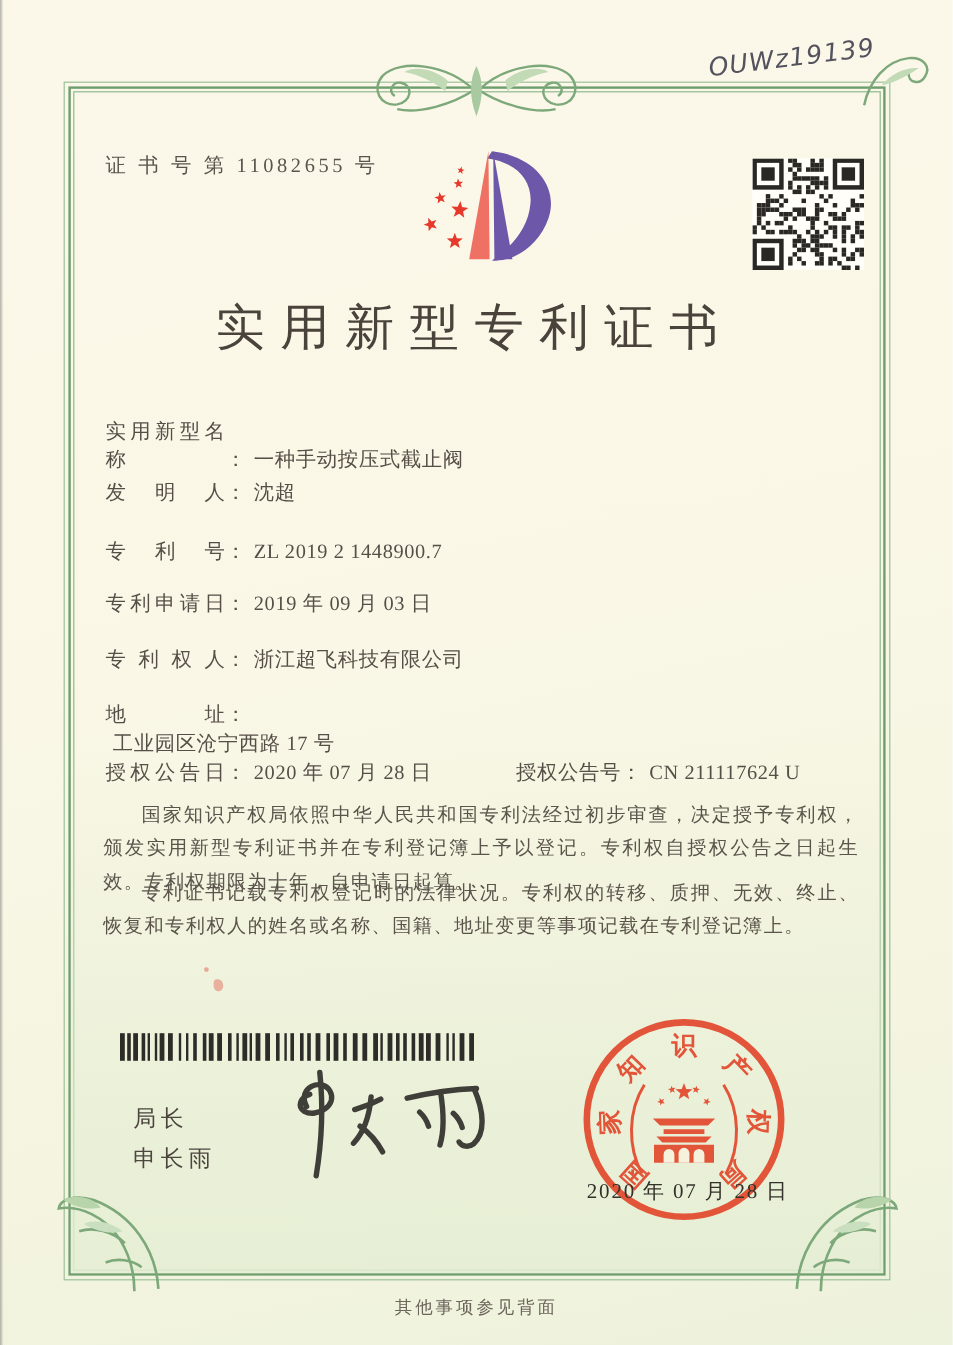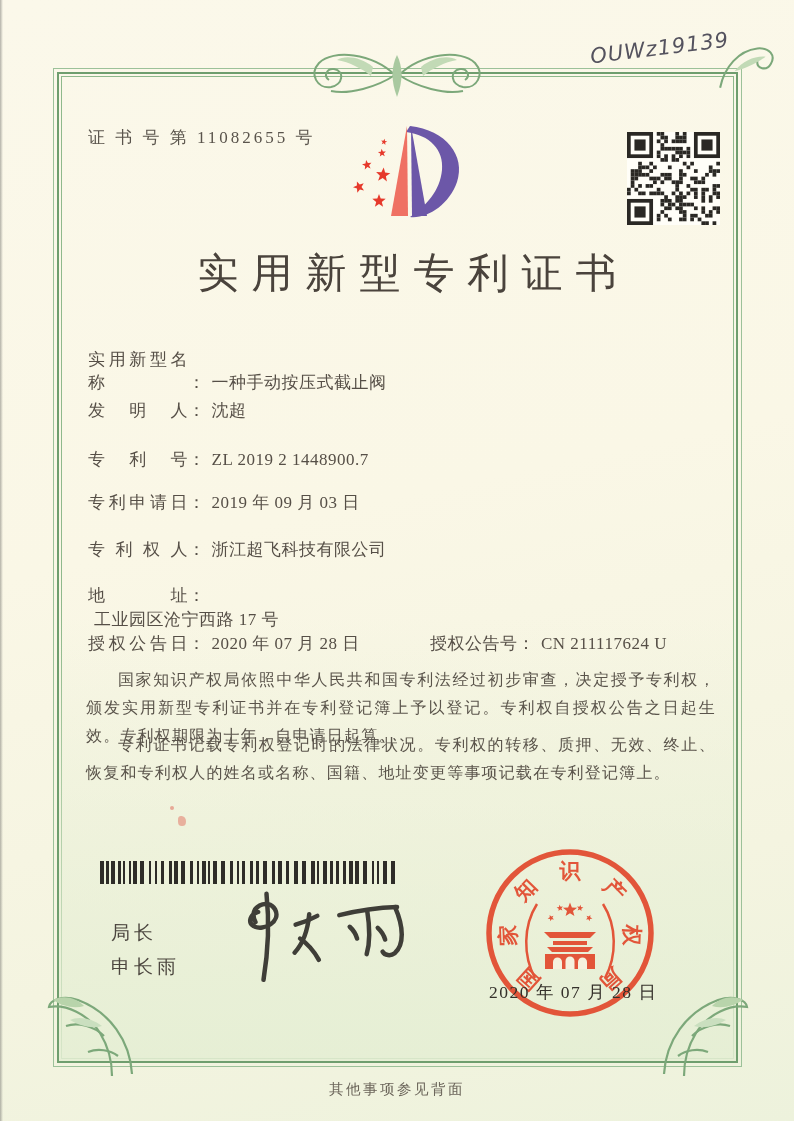--- a/index.html
+++ b/index.html
@@ -20,21 +20,21 @@
 
   .orn { position:absolute; pointer-events:none; }
 
   .cert-no { position:absolute; left:88px; top:126px; font-size:17px; letter-spacing:3px; color:#5a544c; }
   .hand-code { position:absolute; left:590px; top:36px; font-family:"DejaVu Sans",sans-serif;
                font-style:italic; font-size:21px; color:#54525e; transform:rotate(-7deg); letter-spacing:1px; }
 
   .logo { position:absolute; left:330px; top:112px; width:145px; height:112px; }
   .qr   { position:absolute; left:627px; top:132px; width:93px; height:93px; background:#fffef8; }
 
-  .title { position:absolute; left:73px; top:246px; width:681px; text-align:center;
+  .title { position:absolute; left:55px; top:246px; width:681px; text-align:center;
            font-size:41px; color:#4a433c; letter-spacing:13px; font-weight:500; }
 
   .rows { position:absolute; left:88px; top:0; width:630px; font-size:17px; color:#564f47; }
   .row { position:absolute; left:0; width:100%; letter-spacing:.5px; }
   .flabel { display:inline-block; width:100px; text-align:justify; text-align-last:justify; }
   .fvalue { margin-left:6px;text-align:center; }
   .addr-val { display:inline-block; vertical-align:top; margin-left:6px; line-height:26px; width:515px; }
   .addr-val span { display:block; }
   .row-grant .grp2 { position:absolute; left:342px; top:0; white-space:nowrap; }
 

